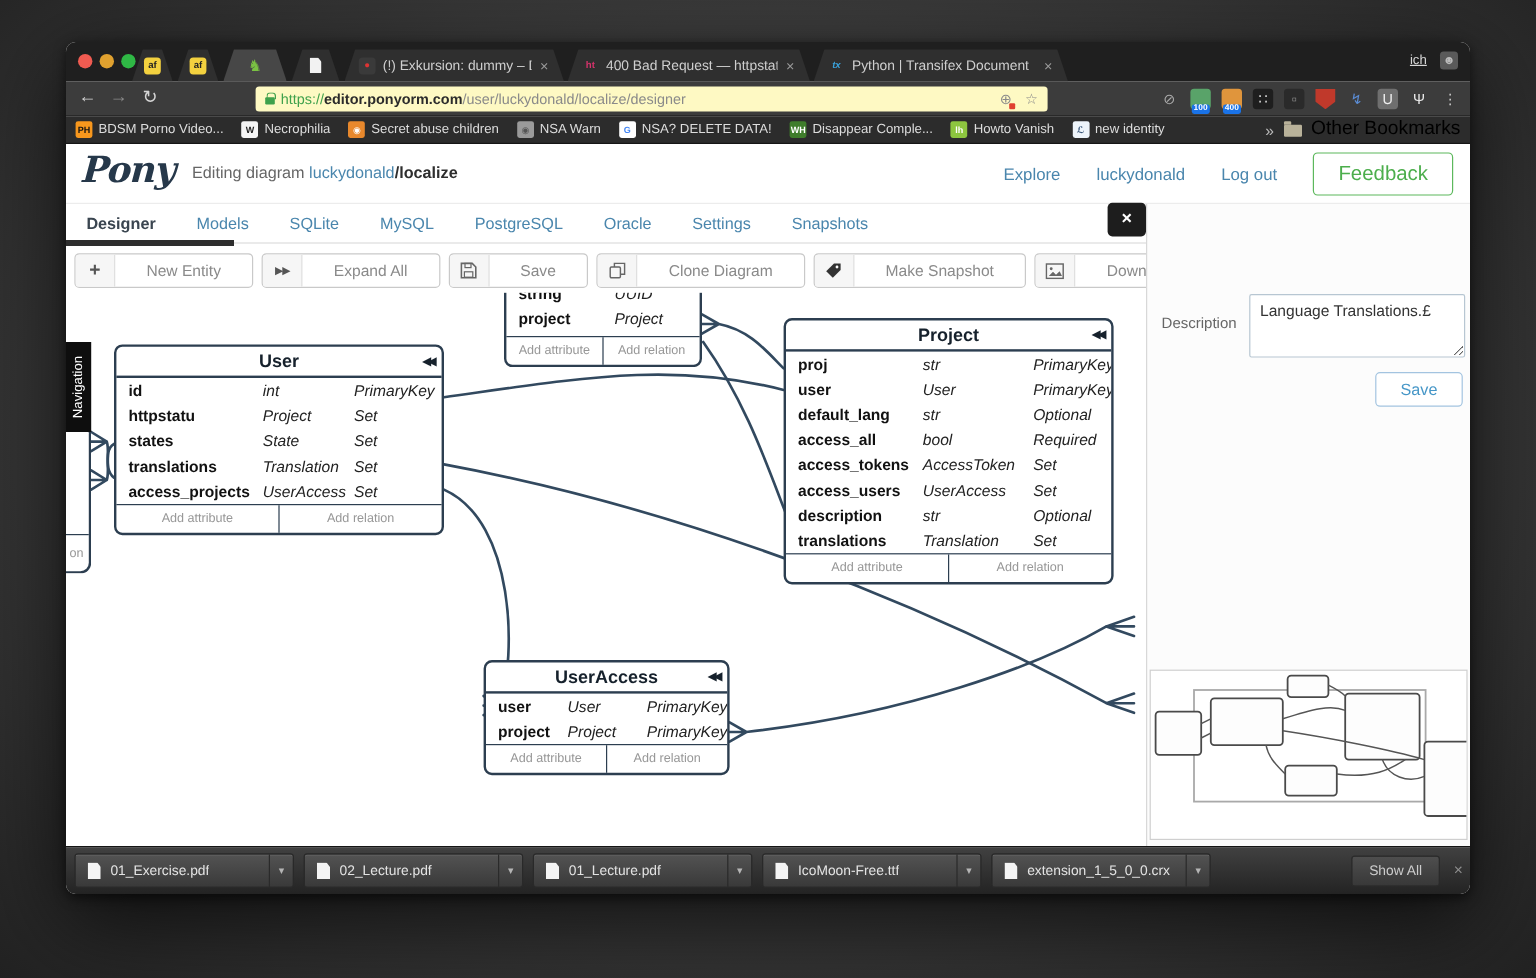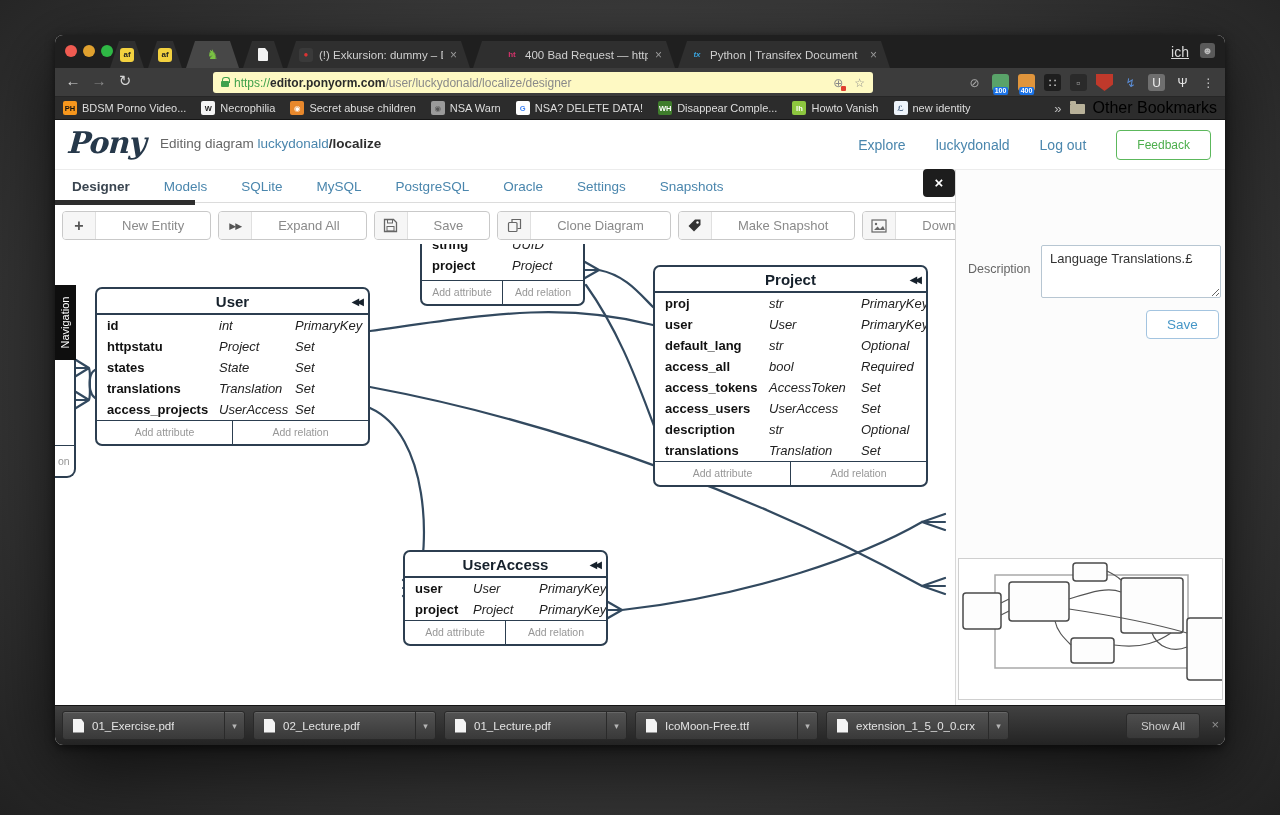--- a/index.html
+++ b/index.html
@@ -20,21 +20,21 @@
   .btab { position:absolute; bottom:0; height:27px; background:#2f2f2f;
           clip-path:polygon(9px 0, calc(100% - 9px) 0, 100% 100%, 0 100%);
           display:flex; align-items:center; padding:0 12px; gap:6px; cursor:default; }
   .btab.activepin { background:#474747; }
   .btab .ttl { font-size:11.5px; color:#cfcfcf; white-space:nowrap; overflow:hidden; flex:1; }
   .btab .tclose { color:#9a9a9a; font-size:12px; padding:0 1px; }
   .favsq { width:14px; height:14px; border-radius:3px; display:flex; align-items:center; justify-content:center;
            font-size:8px; font-weight:bold; flex:none; }
   .page-ico { width:10px; height:13px; background:#f2f2f2; border-radius:1px; flex:none;
               clip-path:polygon(0 0,70% 0,100% 28%,100% 100%,0 100%); }
-  #profile-chip { position:absolute; right:36px; top:9px; color:#d8d8d8; font-size:14px;text-decoration:underline; }
+  #profile-chip { position:absolute; right:36px; top:9px; color:#d8d8d8; font-size:11px;text-decoration:underline; }
   #profile-ico { position:absolute; right:10px; top:8px; width:15px; height:15px; border-radius:3px;
                  background:#5a5a5a; color:#bbb; font-size:10px; text-align:center; line-height:15px; }
 
   
   #navbar { position:absolute; left:0; top:33px; width:1170px; height:29px; background:#3c3c3c;
             border-bottom:1px solid #262626; }
   .navico { position:absolute; top:4px; font-size:15px; color:#d4d4d4; width:20px; text-align:center; }
   #urlfield { position:absolute; left:158px; top:4px; width:660px; height:21px; background:#fef9c3;
               border-radius:3px; display:flex; align-items:center; padding:0 8px; gap:5px; }
   #urlfield .lock { width:8px; height:6px; background:#3fa14c; border-radius:1px; position:relative; flex:none; margin-top:3px; }
@@ -68,21 +68,21 @@
 
   #appheader { position:absolute; left:0; top:0; width:1170px; height:50px; border-bottom:1px solid #ececec; }
   #pony-logo { position:absolute; left:14px; top:5px; font-family:"DejaVu Serif","Liberation Serif",serif;
                font-style:italic; font-weight:bold; font-size:30px; color:#26384a; letter-spacing:-1px; transform:skewX(-4deg); }
   #editing-line { position:absolute; left:105px; top:16px; font-size:13.5px; color:#666; }
   .lnk { color:#4a86ad; cursor:pointer; }
   #diagram-name { color:#2e2e2e; font-weight:bold; }
   #header-right { position:absolute; right:14px; top:0; height:50px; display:flex; align-items:center; gap:30px; }
   .hlink { color:#4a86ad; font-size:14px; cursor:pointer; }
   #feedback-btn { border:1px solid #5cb85c; color:#4cae4c; background:#fff; border-radius:4px;
-                  font-size:12px; padding:7px 20px; cursor:pointer; }
+                  font-size:17px; padding:7px 20px; cursor:pointer; }
 
   #apptabs { position:absolute; left:0; top:50px; width:900px; height:33px; border-bottom:1px solid #dcdcdc;
              display:flex; align-items:center; background:#fff; }
   .apptab { font-size:13.5px; color:#4a86ad; padding:0 17px; cursor:pointer; }
   .apptab.active { color:#3a4550; font-weight:bold; }
   #apptab-underline { position:absolute; left:0; top:80px; width:140px; height:5px; background:#2e2e2e; }
 
   #close-panel-btn { position:absolute; left:868px; top:49px; width:32px; height:28px; background:#1d1d1d;
                      border-radius:4px; color:#fff; font-size:15px; font-weight:bold; text-align:center;
                      line-height:28px; z-index:12; cursor:pointer; }
@@ -170,21 +170,21 @@
           </div>
           <div class="btab" style="left: 188px; width: 40px; justify-content: center; padding: 0px;">
             <span class="page-ico"></span>
           </div>
           <div class="btab" style="left: 232px; width: 183px;">
             <span class="favsq" style="background: rgb(58, 58, 58); color: rgb(221, 51, 51); font-size: 8px; font-style: italic;">●</span>
             <span class="ttl">(!) Exkursion: dummy – Detail</span>
             <span class="tclose">×</span>
           </div>
           <div class="btab" style="left: 418px; width: 202px;">
-            <span class="favsq" style="background: transparent; color: rgb(214, 51, 108); font-size: 8px;  margin-left: 20px;">ht</span>
+            <span class="favsq" style="background: transparent; color: rgb(214, 51, 108); font-size: 8px; ">ht</span>
             <span class="ttl">400 Bad Request — httpstatu</span>
             <span class="tclose">×</span>
           </div>
           <div class="btab" style="left: 623px; width: 212px;">
             <span class="favsq" style="background: transparent; color: rgb(58, 162, 219); font-size: 8px; font-style: italic;">tx</span>
             <span class="ttl">Python | Transifex Document</span>
             <span class="tclose">×</span>
           </div>
         </div>
       <div id="profile-chip">ich</div>

